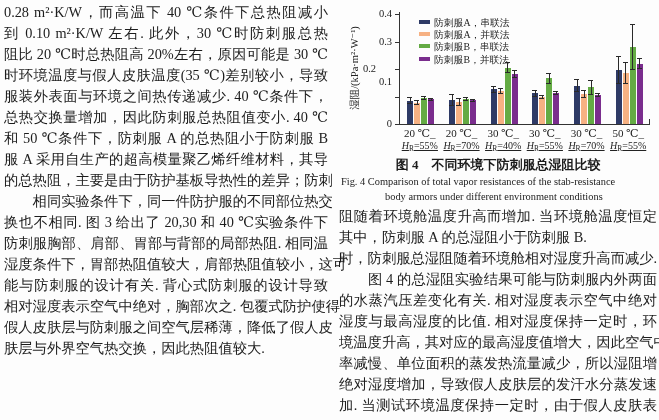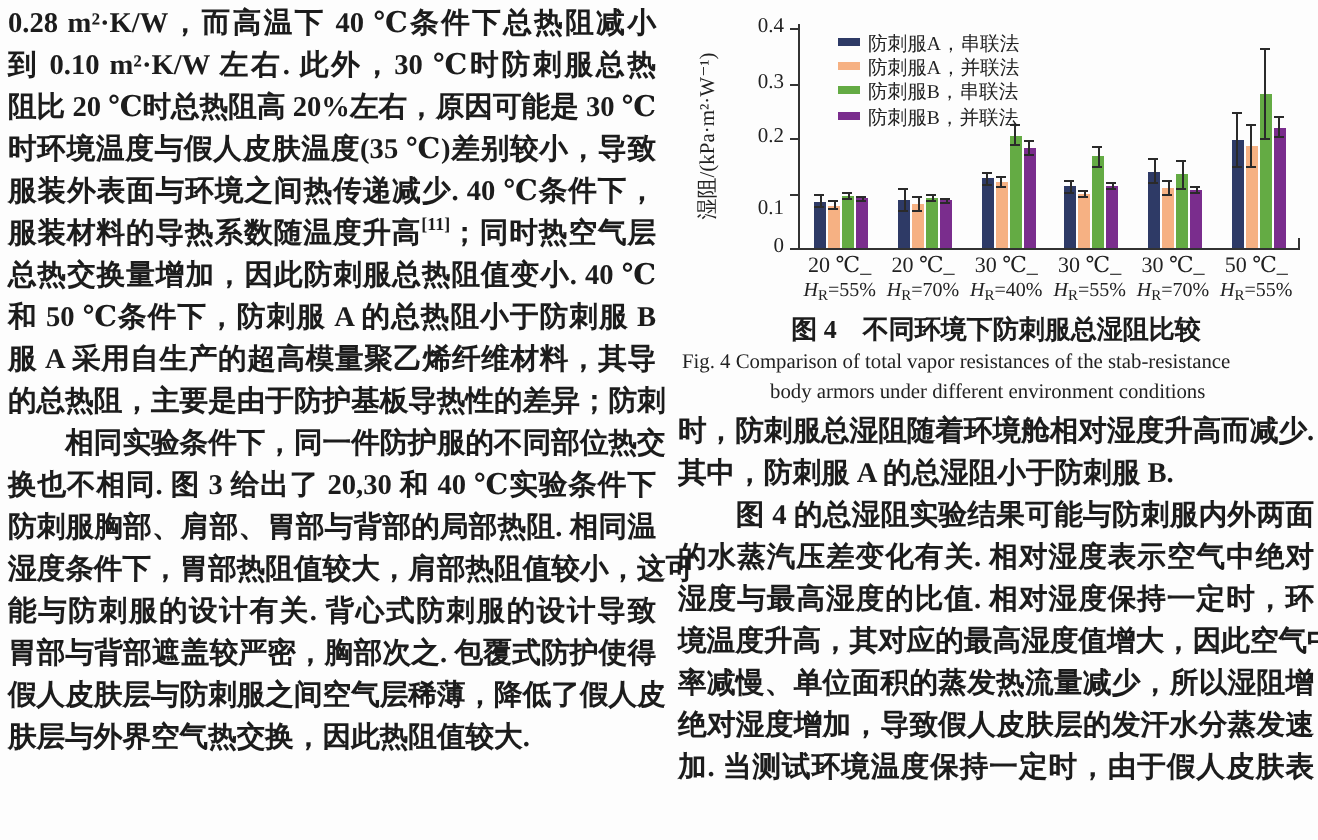--- a/index.html
+++ b/index.html
@@ -8,40 +8,39 @@
     background:#fdfdfd;color:#1c1c1c;
     font-family:"Liberation Serif","DejaVu Serif",serif;
   }
   .col{position:absolute;top:0;}
   #left-col{left:4px;width:324px;}
   #right-col{left:339px;width:318px;}
   .line{
     font-size:14.3px;height:21px;line-height:21px;
     text-align:justify;text-align-last:justify;
     white-space:nowrap;
-    font-weight:bold;
   }
   .line.para-end{text-align-last:left;}
   sup.ref{font-size:9px;line-height:0;vertical-align:super;}
   #left-text{position:absolute;top:2px;left:0;width:324px;}
   #right-text{position:absolute;top:206px;left:0;width:318px;}
 
   
   #chart{position:absolute;top:0;left:0;width:318px;height:156px;}
   #chart .spine{position:absolute;background:#333;}
   #chart .bar{position:absolute;}
   #chart .err{position:absolute;background:#2a2a2a;}
   #chart .ytick-label{position:absolute;font-size:10.5px;line-height:12px;text-align:right;color:#222;}
   #chart .ylabel{
     position:absolute;font-size:10.5px;line-height:12px;text-align:center;color:#222;
     transform:rotate(-90deg);
   }
   #chart .xlabel{position:absolute;text-align:center;color:#222;}
   #chart .xl1{font-size:11px;line-height:13px;white-space:nowrap;}
-  #chart .xl2{font-size:10px;line-height:12px;white-space:nowrap;}
+  #chart .xl2{font-size:10px;line-height:12px;white-space:nowrap;text-decoration:underline;}
   #chart .xl2 sub{font-size:7.5px;line-height:0;vertical-align:-2px;}
   #chart .legend{position:absolute;}
   #chart .lg-row{height:12.2px;line-height:12.2px;white-space:nowrap;}
   #chart .lg-swatch{display:inline-block;width:11px;height:4px;margin-right:4px;vertical-align:2px;}
   #chart .lg-label{font-size:9.8px;color:#222;}
 
   .cap-cn{position:absolute;top:156px;left:0;width:318px;text-align:center;
           font-size:13px;font-weight:700;line-height:17px;white-space:nowrap;}
   .cap-en{position:absolute;left:0;width:318px;font-size:10.4px;line-height:15px;
           white-space:nowrap;color:#222;}
@@ -51,47 +50,46 @@
 </head>
 <body>
 
 <div id="left-col" class="col">
   <div id="left-text">
     <div class="line">0.28 m²·K/W，而高温下 40 ℃条件下总热阻减小</div>
     <div class="line">到 0.10 m²·K/W 左右. 此外，30 ℃时防刺服总热</div>
     <div class="line">阻比 20 ℃时总热阻高 20%左右，原因可能是 30 ℃</div>
     <div class="line">时环境温度与假人皮肤温度(35 ℃)差别较小，导致</div>
     <div class="line">服装外表面与环境之间热传递减少. 40 ℃条件下，</div>
-    <div class="line">服装材料的导热系数随温度升高<sup class="ref">[11]</sup>；同时热空气层</div>
     <div class="line">总热交换量增加，因此防刺服总热阻值变小. 40 ℃</div>
     <div class="line">和 50 ℃条件下，防刺服 A 的总热阻小于防刺服 B</div>
     <div class="line">服 A 采用自生产的超高模量聚乙烯纤维材料，其导</div>
     <div class="line">的总热阻，主要是由于防护基板导热性的差异；防刺</div>
     <div class="line">　　相同实验条件下，同一件防护服的不同部位热交</div>
     <div class="line">换也不相同. 图 3 给出了 20,30 和 40 ℃实验条件下</div>
     <div class="line">防刺服胸部、肩部、胃部与背部的局部热阻. 相同温</div>
     <div class="line">湿度条件下，胃部热阻值较大，肩部热阻值较小，这可</div>
     <div class="line">能与防刺服的设计有关. 背心式防刺服的设计导致</div>
-    <div class="line">胃部与背部遮盖较严密，胸部次之. 包覆式防护使得</div>
+    <div class="line">相对湿度表示空气中绝对，胸部次之. 包覆式防护使得</div>
     <div class="line">假人皮肤层与防刺服之间空气层稀薄，降低了假人皮</div>
     <div class="line para-end">肤层与外界空气热交换，因此热阻值较大.</div>
   </div>
 </div>
 
 <div id="right-col" class="col">
   <div id="chart">
       <div class="spine" style="left: 60px; top: 12px; width: 1px; height: 112px;"></div>
       <div class="spine" style="left: 60px; top: 124px; width: 251px; height: 1px;"></div>
       <div class="spine" style="left: 310px; top: 119px; width: 1px; height: 5px;"></div>
       <div class="spine" style="left: 56px; top: 124px; width: 4px; height: 1px;"></div>
       <div class="ytick-label" style="left: 24px; top: 118px; width: 29px;">0</div>
       <div class="spine" style="left: 56px; top: 96.5px; width: 4px; height: 1px;"></div>
-      <div class="ytick-label" style="left: 24px; top: 99px; width: 29px;">0.1</div>
+      <div class="ytick-label" style="left: 24px; top: 76px; width: 29px;">0.1</div>
       <div class="spine" style="left: 56px; top: 69px; width: 4px; height: 1px;"></div>
-      <div class="ytick-label" style="left: 24px; top: 63px; width: 29px;">0.2</div>
+      <div class="ytick-label" style="left: 8px; top: 63px; width: 29px;">0.2</div>
       <div class="spine" style="left: 56px; top: 41.5px; width: 4px; height: 1px;"></div>
       <div class="ytick-label" style="left: 24px; top: 35.5px; width: 29px;">0.3</div>
       <div class="spine" style="left: 56px; top: 14px; width: 4px; height: 1px;"></div>
       <div class="ytick-label" style="left: 24px; top: 8px; width: 29px;">0.4</div>
       <div class="ylabel" style="left: -54px; top: 62px; width: 140px;">湿阻/(kPa·m²·W⁻¹)</div>
       <div class="bar" style="left: 68.3333px; top: 100.625px; width: 6px; height: 23.375px; background: rgb(46, 58, 102);"></div>
       <div class="err" style="left: 70.8333px; top: 97.05px; width: 1px; height: 7.15px;"></div>
       <div class="err" style="left: 68.3333px; top: 97.05px; width: 5px; height: 1px;"></div>
       <div class="err" style="left: 68.3333px; top: 103.2px; width: 5px; height: 1px;"></div>
       <div class="bar" style="left: 110px; top: 99.8px; width: 6px; height: 24.2px; background: rgb(46, 58, 102);"></div>
@@ -214,22 +212,23 @@
       </div>
       <div class="xlabel" style="left: 259.167px; top: 127px; width: 60px;">
         <div class="xl1">50 ℃_</div>
         <div class="xl2"><i>H</i><sub>R</sub>=55%</div>
       </div>
     </div>
   <div class="cap-cn">图 4　不同环境下防刺服总湿阻比较</div>
   <div id="cap-en-1" class="cap-en">Fig. 4   Comparison of total vapor resistances of the stab-resistance</div>
   <div id="cap-en-2" class="cap-en">body armors under different environment conditions</div>
   <div id="right-text">
+    <div class="line">阻随着环境舱温度升高而增加. 当环境舱温度恒定</div>
+    <div class="line para-end">其中，防刺服 A 的总湿阻小于防刺服 B.</div>
     <div class="line">时，防刺服总湿阻随着环境舱相对湿度升高而减少.</div>
-    <div class="line para-end">其中，防刺服 A 的总湿阻小于防刺服 B.</div>
     <div class="line">　　图 4 的总湿阻实验结果可能与防刺服内外两面</div>
     <div class="line">的水蒸汽压差变化有关. 相对湿度表示空气中绝对</div>
     <div class="line">湿度与最高湿度的比值. 相对湿度保持一定时，环</div>
     <div class="line">境温度升高，其对应的最高湿度值增大，因此空气中</div>
     <div class="line">率减慢、单位面积的蒸发热流量减少，所以湿阻增</div>
     <div class="line">绝对湿度增加，导致假人皮肤层的发汗水分蒸发速</div>
     <div class="line">加. 当测试环境温度保持一定时，由于假人皮肤表</div>
   </div>
 </div>
 

